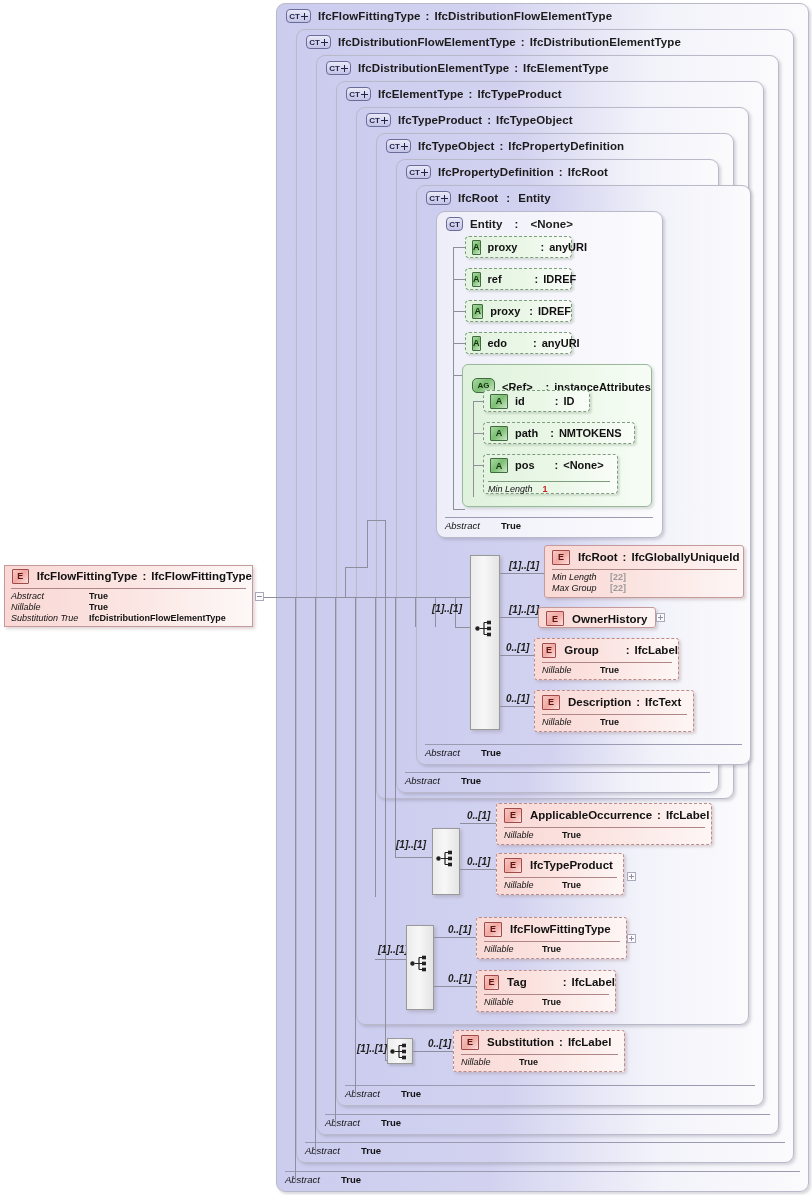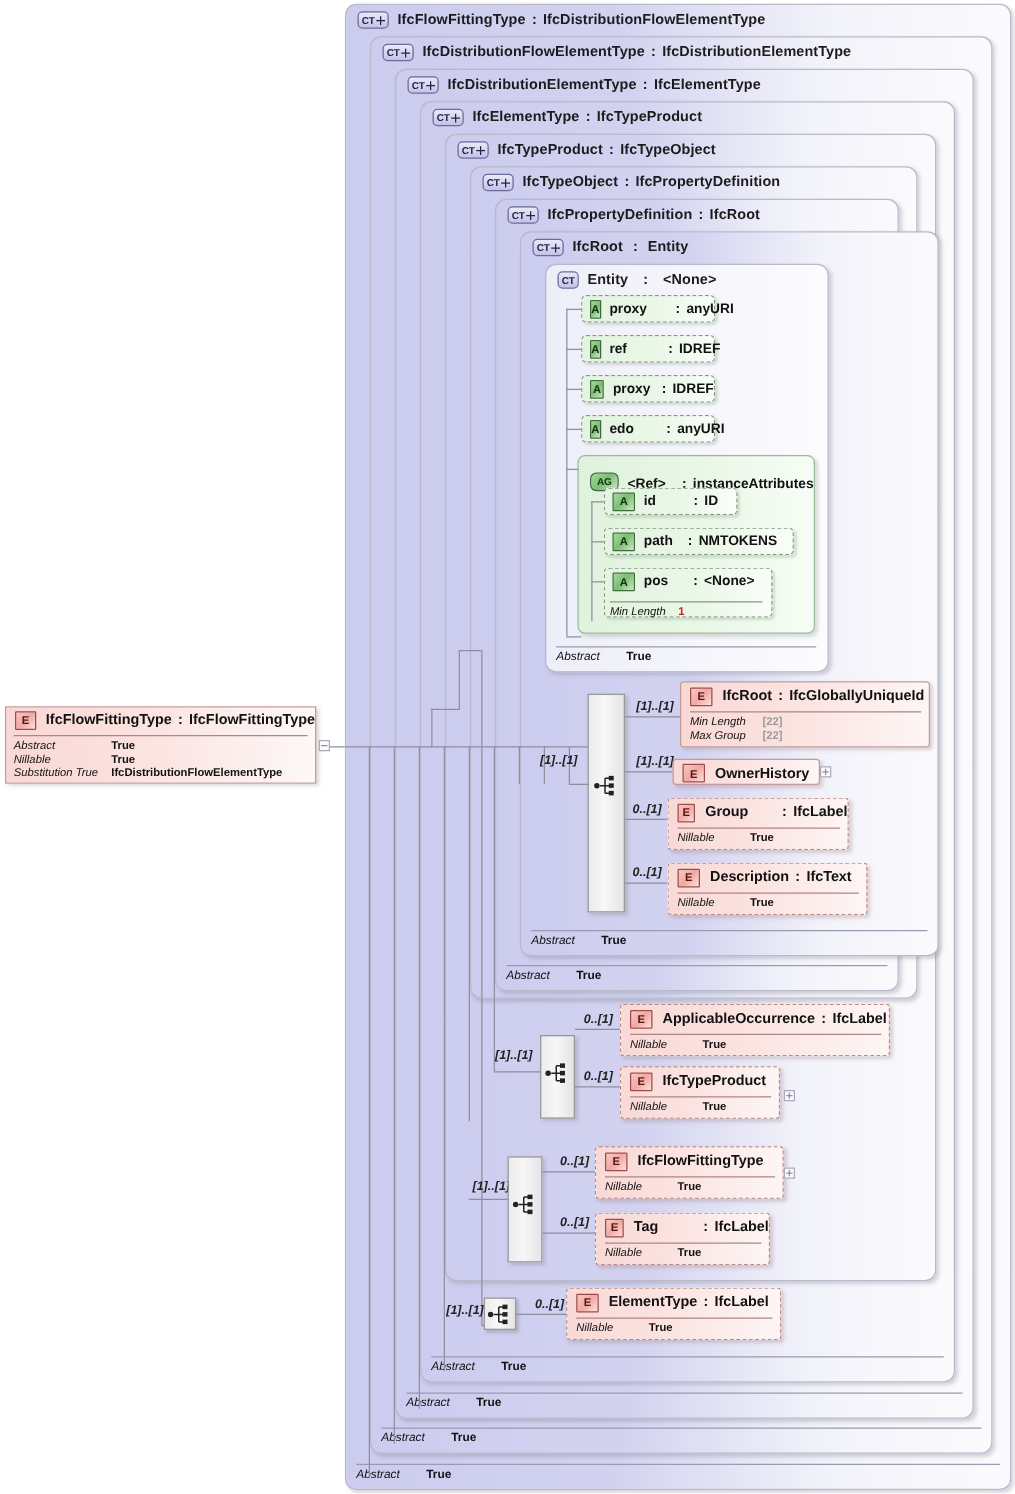--- a/index.html
+++ b/index.html
@@ -634,21 +634,21 @@
       <rect x="12" y="6.7" width="4" height="3.6" fill="#222"></rect>
       <rect x="12" y="12.7" width="4" height="3.6" fill="#222"></rect>
     </svg>
   </div>
   <div class="ln lnh" style="left:413px;top:1051px;width:40px;"></div>
   <div class="card" style="left:428px;top:1038px;">0..[1]</div>
 
   <div class="el-box" style="left:453px;top:1030px;width:172px;height:42px;">
     <div class="el-head">
       <span class="badge-e">E</span>
-      <span class="el-name">ElementType</span>
+      <span class="el-name">Substitution</span>
       <span class="el-type" style="margin:0 5px">:</span>
       <span class="el-type">IfcLabel</span>
     </div>
     <div class="el-facets" style="top:23px;">
       <div class="row">
         <span class="k">Nillable</span>
         <span class="v">True</span>
       </div>
     </div>
   </div>

